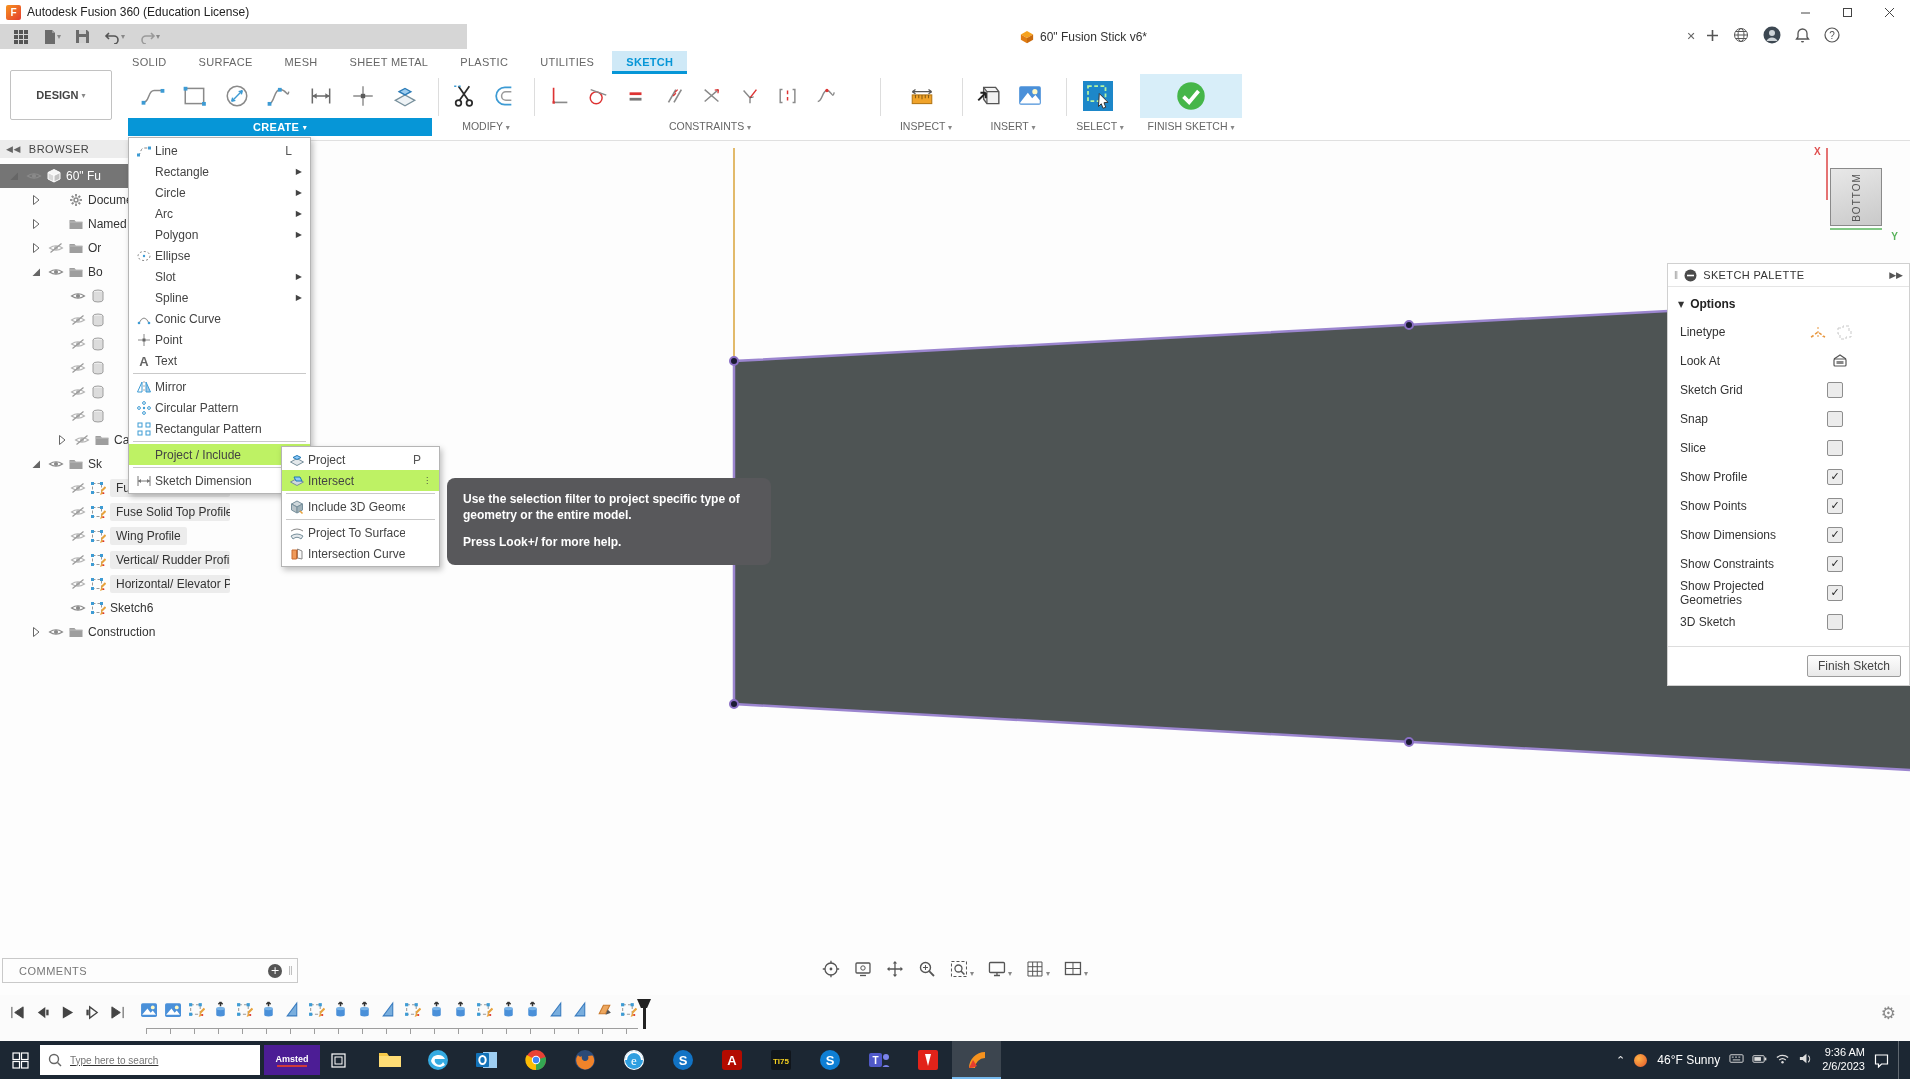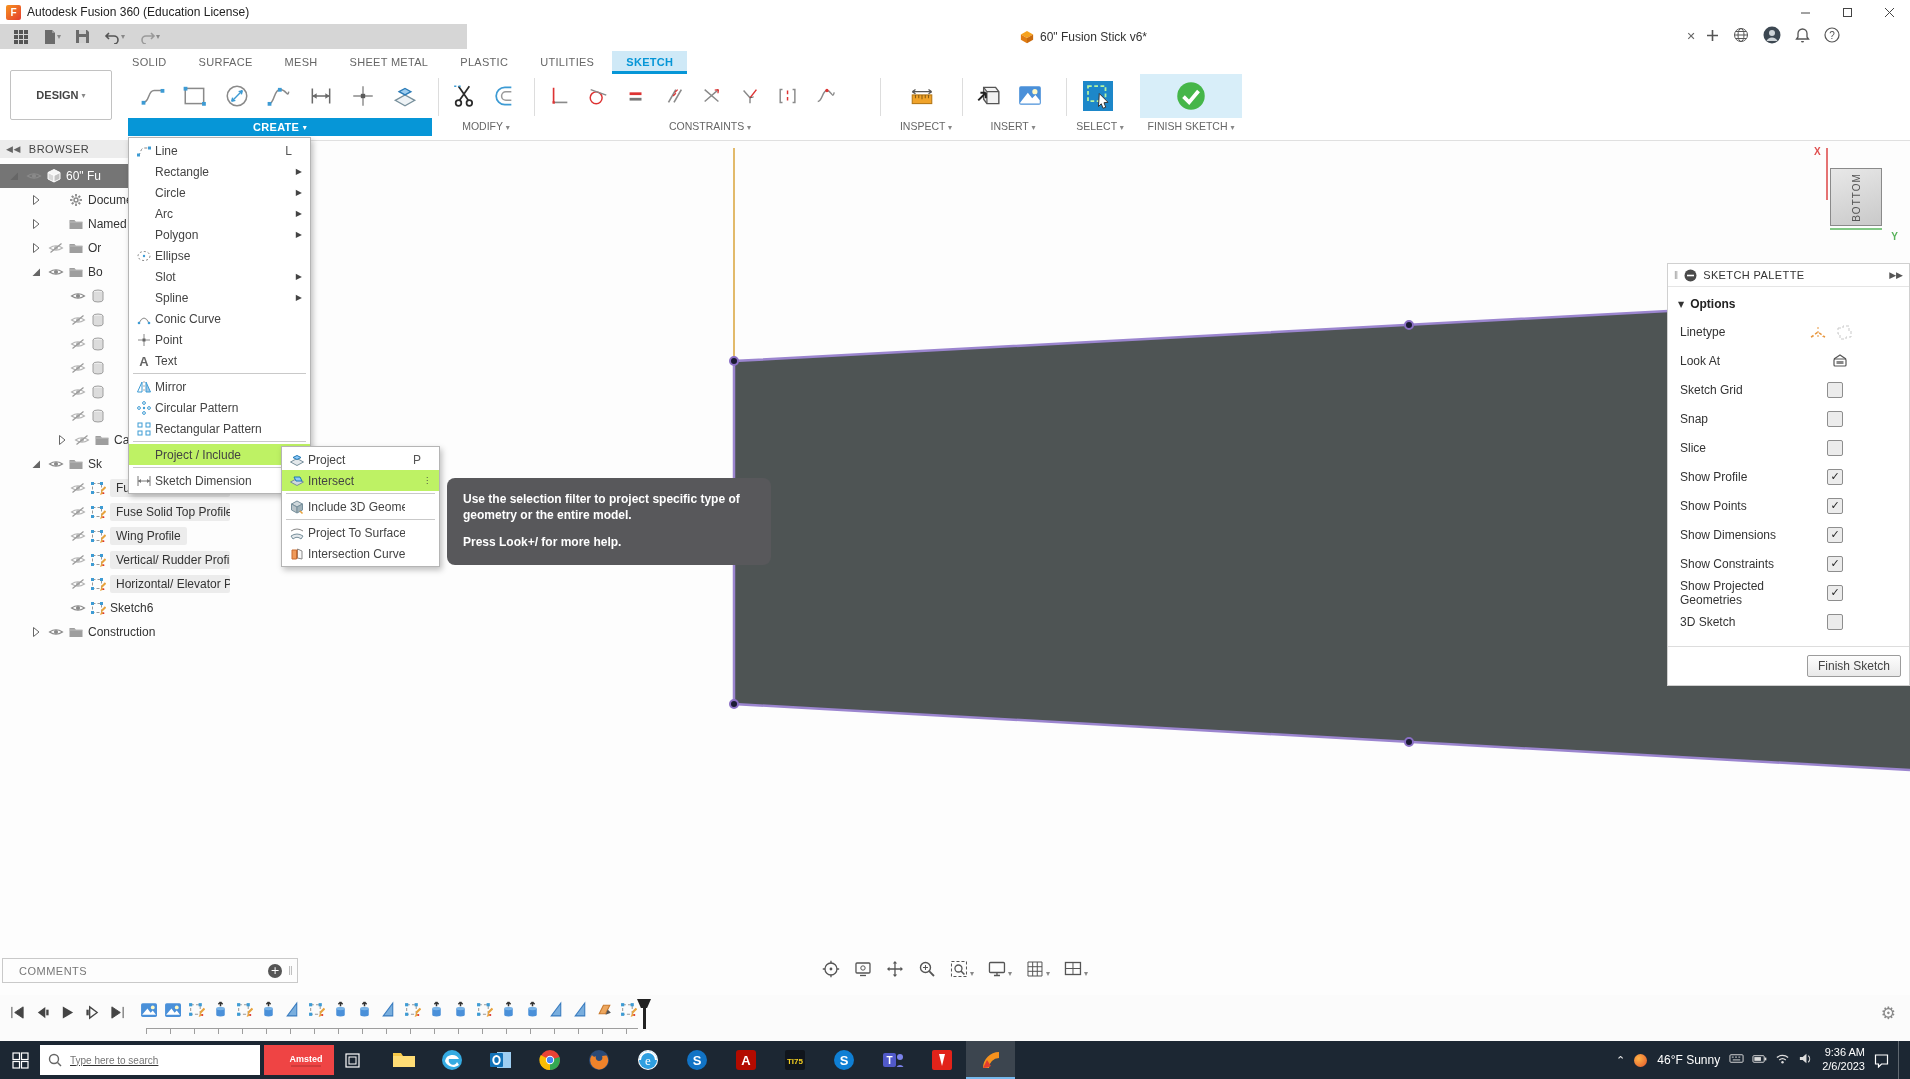--- a/index.html
+++ b/index.html
@@ -103,21 +103,21 @@
            background:repeating-linear-gradient(90deg,#9e9e9e 0 1px,transparent 1px 24px);}
   .tl-flag{position:absolute;left:636px;top:4px;width:16px;height:30px;}
   .tl-flag .head{width:14px;height:9px;background:#222;margin:0 auto;clip-path:polygon(0 0,100% 0,72% 100%,28% 100%);}
   .tl-flag .stem{width:3px;height:21px;background:#222;margin:0 auto;}
   .tl-gear{position:absolute;right:14px;top:8px;color:#888;font-size:17px;}
   
   .taskbar{left:0;top:1041px;width:1910px;height:38px;background:#1c2733;display:flex;align-items:center;z-index:8;color:#eee;}
   .tb-start{width:40px;height:38px;display:flex;align-items:center;justify-content:center;}
   .tb-search{width:220px;height:30px;background:#fff;display:flex;align-items:center;gap:6px;padding:0 8px;box-sizing:border-box;}
   .tb-search input{border:none;outline:none;font-size:10px;width:160px;font-family:"Liberation Sans",sans-serif;color:#333;background:transparent;text-decoration:underline;}
-  .amsted{width:56px;height:30px;margin-left:4px;background:#ef4444;display:flex;flex-direction:column;align-items:center;justify-content:center;padding-left:14px;}
+  .amsted{width:56px;height:30px;margin-left:4px;background:#4c1d95;display:flex;flex-direction:column;align-items:center;justify-content:center;}
   .amsted span{font-size:9px;color:#fff;font-weight:bold;}
   .amsted i{display:block;width:30px;height:2px;background:#d03a3a;margin-top:1px;}
   .tb-taskview{width:36px;height:38px;display:flex;align-items:center;justify-content:center;}
   .tb-apps{display:flex;align-items:center;height:38px;margin-left:8px;}
   .tb-app{width:49px;height:38px;display:flex;align-items:center;justify-content:center;}
   .tb-app.active{background:rgba(255,255,255,.14);box-shadow:inset 0 -2px 0 #76b9ed;}
   .tb-right{margin-left:auto;display:flex;align-items:center;gap:9px;padding-right:6px;height:38px;}
   .tb-clock{text-align:right;font-size:11px;line-height:1.25;color:#fff;}
   .weather{display:flex;align-items:center;gap:10px;font-size:12px;color:#fff;}
   .wdot{width:13px;height:13px;border-radius:50%;background:radial-gradient(circle at 35% 35%,#ffb347,#e2542a);}

